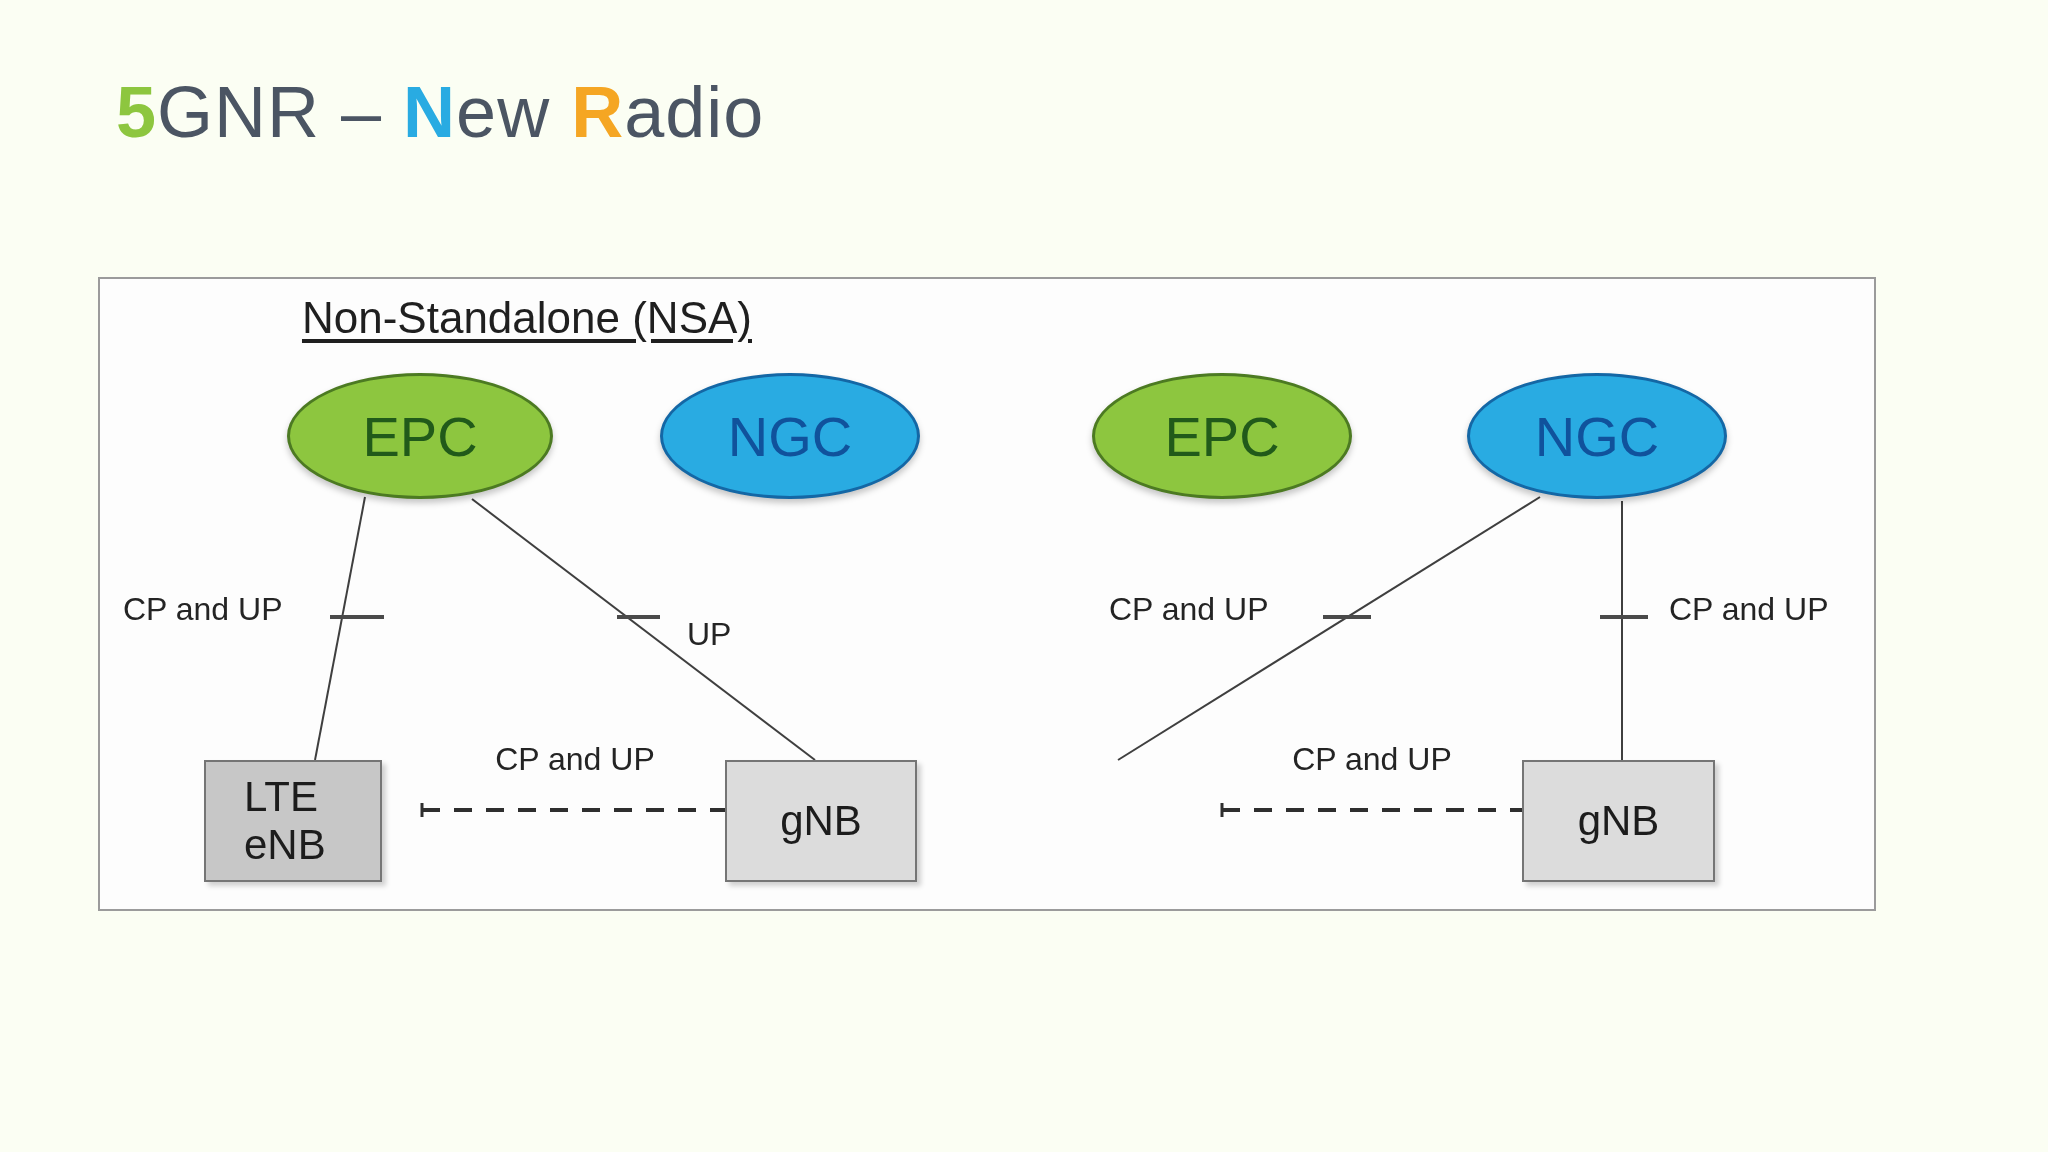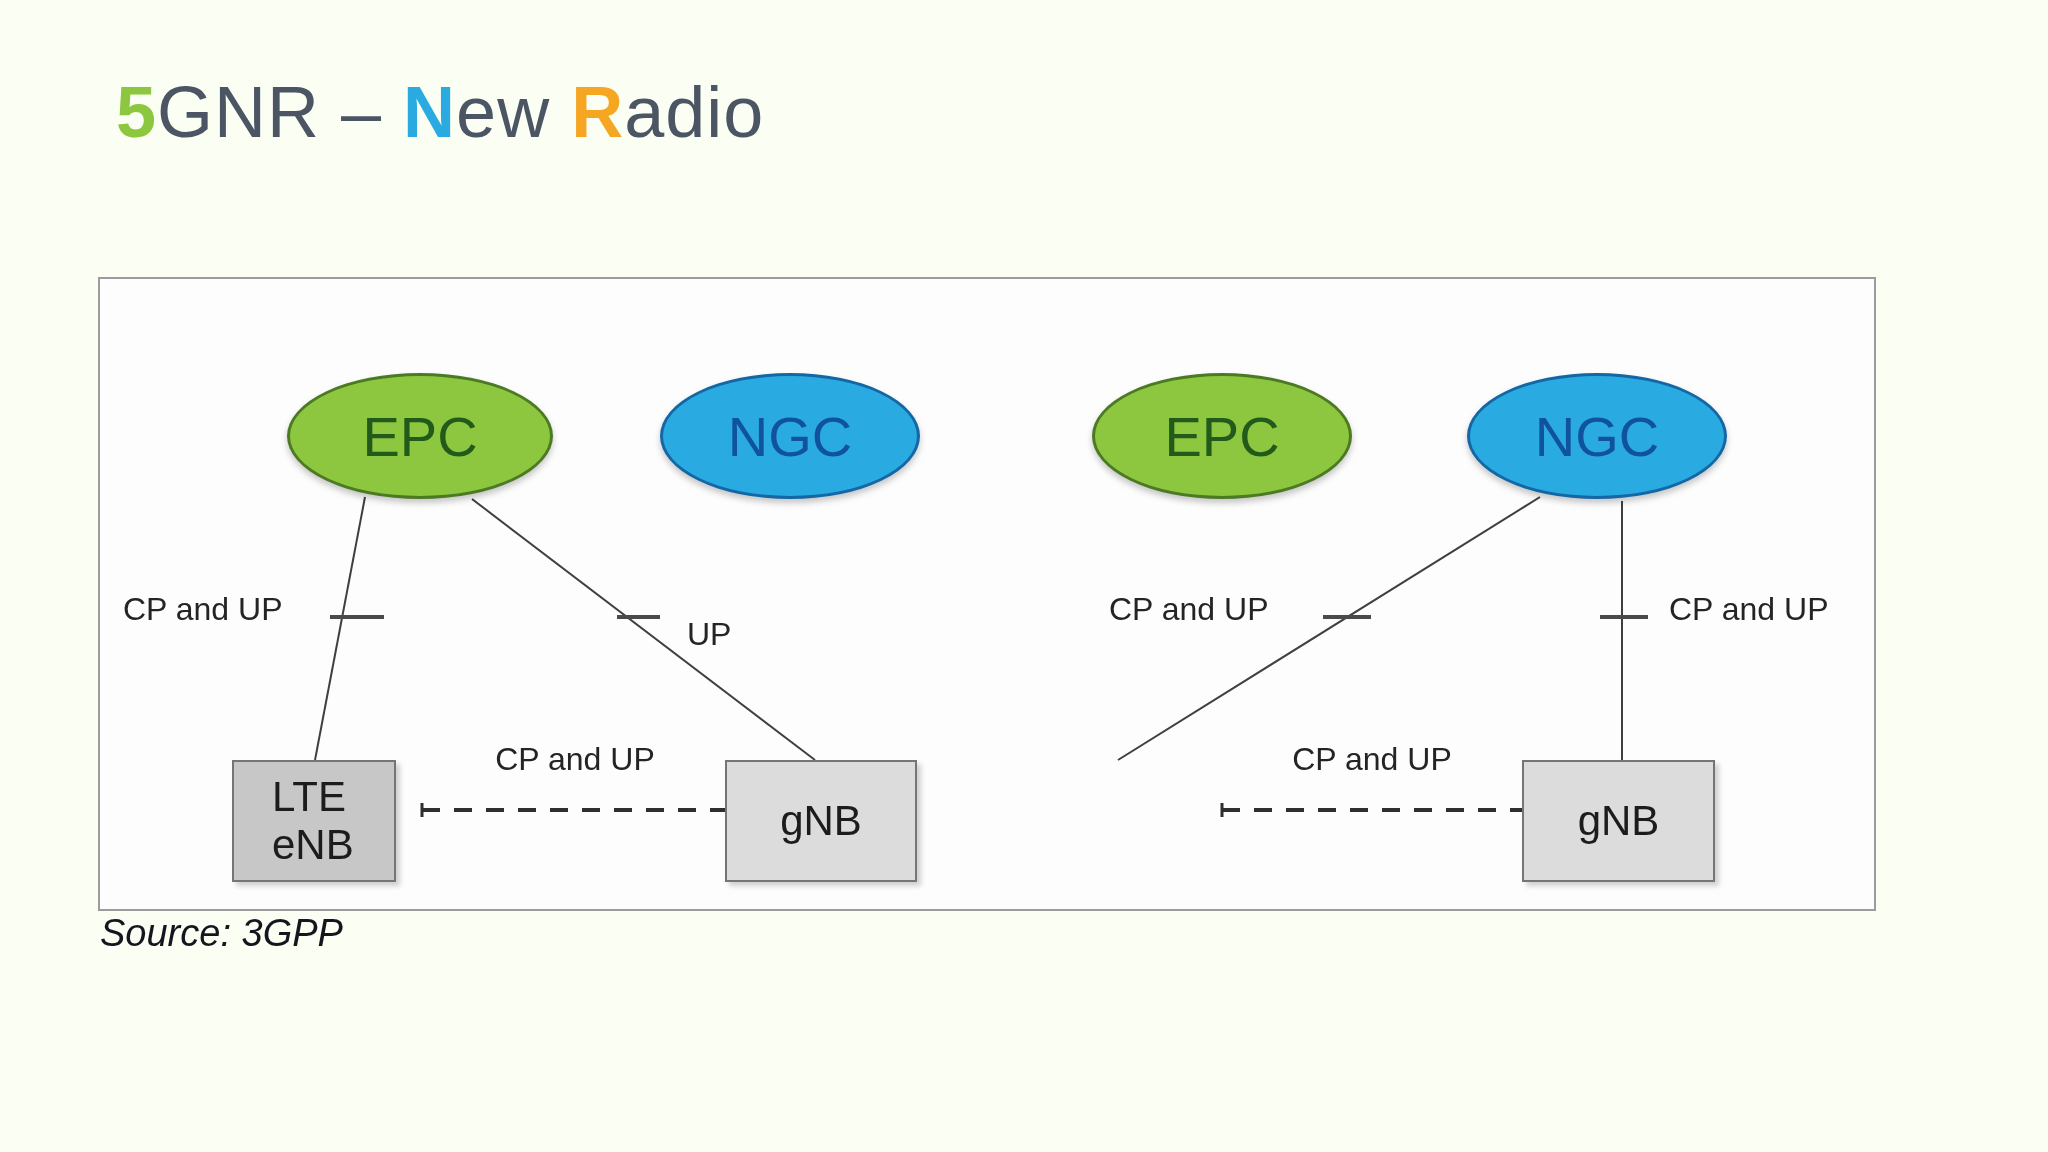--- a/index.html
+++ b/index.html
@@ -53,21 +53,21 @@
   
   .ran-box{
     position:absolute;top:481px;height:122px;
     display:flex;align-items:center;justify-content:center;
     font-size:42px;color:#1c1c1c;box-sizing:border-box;
     border:2px solid var(--node-border,#757575);
     box-shadow:4px 4px 5px rgba(0,0,0,0.18);
   }
   .enb-box{background:var(--enb-fill,#c7c7c7);}
   .gnb-box{background:var(--gnb-fill,#dcdcdc);}
-  .lte-enb{left:132px;width:164px;padding-left:38px;}
+  .lte-enb{left:104px;width:178px;padding-left:38px;}
   .gnb-nsa{left:625px;width:192px;}
   .elte-enb{left:923px;width:199px;}
   .gnb-sa{left:1422px;width:193px;}
 
   
   .link-label{
     position:absolute;font-size:32px;color:#242424;white-space:nowrap;
   }
   .lbl-nsa-left{left:23px;top:312px;}
   .lbl-nsa-right{left:587px;top:312px;margin-top:25px;}
@@ -108,34 +108,34 @@
       <line x1="1223" y1="338" x2="1271" y2="338" stroke="#4a4a4a" stroke-width="4"></line>
       <line x1="1500" y1="338" x2="1548" y2="338" stroke="#4a4a4a" stroke-width="4"></line>
 
       <line x1="322" y1="531" x2="625" y2="531" stroke="#2e2e2e" stroke-width="4" stroke-dasharray="18 14"></line>
       <line x1="322" y1="524" x2="322" y2="538" stroke="#2e2e2e" stroke-width="3"></line>
 
       <line x1="1122" y1="531" x2="1422" y2="531" stroke="#2e2e2e" stroke-width="4" stroke-dasharray="18 14"></line>
       <line x1="1122" y1="524" x2="1122" y2="538" stroke="#2e2e2e" stroke-width="3"></line>
     </svg>
 
+    <div class="section-heading heading-nsa">Non-Standalone (NSA)</div>
 
     <div class="core-ellipse epc epc-nsa">EPC</div>
     <div class="core-ellipse ngc ngc-nsa">NGC</div>
     <div class="core-ellipse epc epc-sa">EPC</div>
     <div class="core-ellipse ngc ngc-sa">NGC</div>
 
     <div class="ran-box enb-box lte-enb">LTE eNB</div>
     <div class="ran-box gnb-box gnb-nsa">gNB</div>
     <div class="ran-box gnb-box gnb-sa">gNB</div>
 
     <div class="link-label lbl-nsa-left">CP and UP</div>
     <div class="link-label lbl-nsa-right">UP</div>
     <div class="link-label lbl-nsa-mid">CP and UP</div>
     <div class="link-label lbl-sa-left">CP and UP</div>
     <div class="link-label lbl-sa-right">CP and UP</div>
     <div class="link-label lbl-sa-mid">CP and UP</div>
 
   </div>
 
-  <div class="source-caption">Source: 3GPP</div>
 
 </div>
 
 </body></html>

